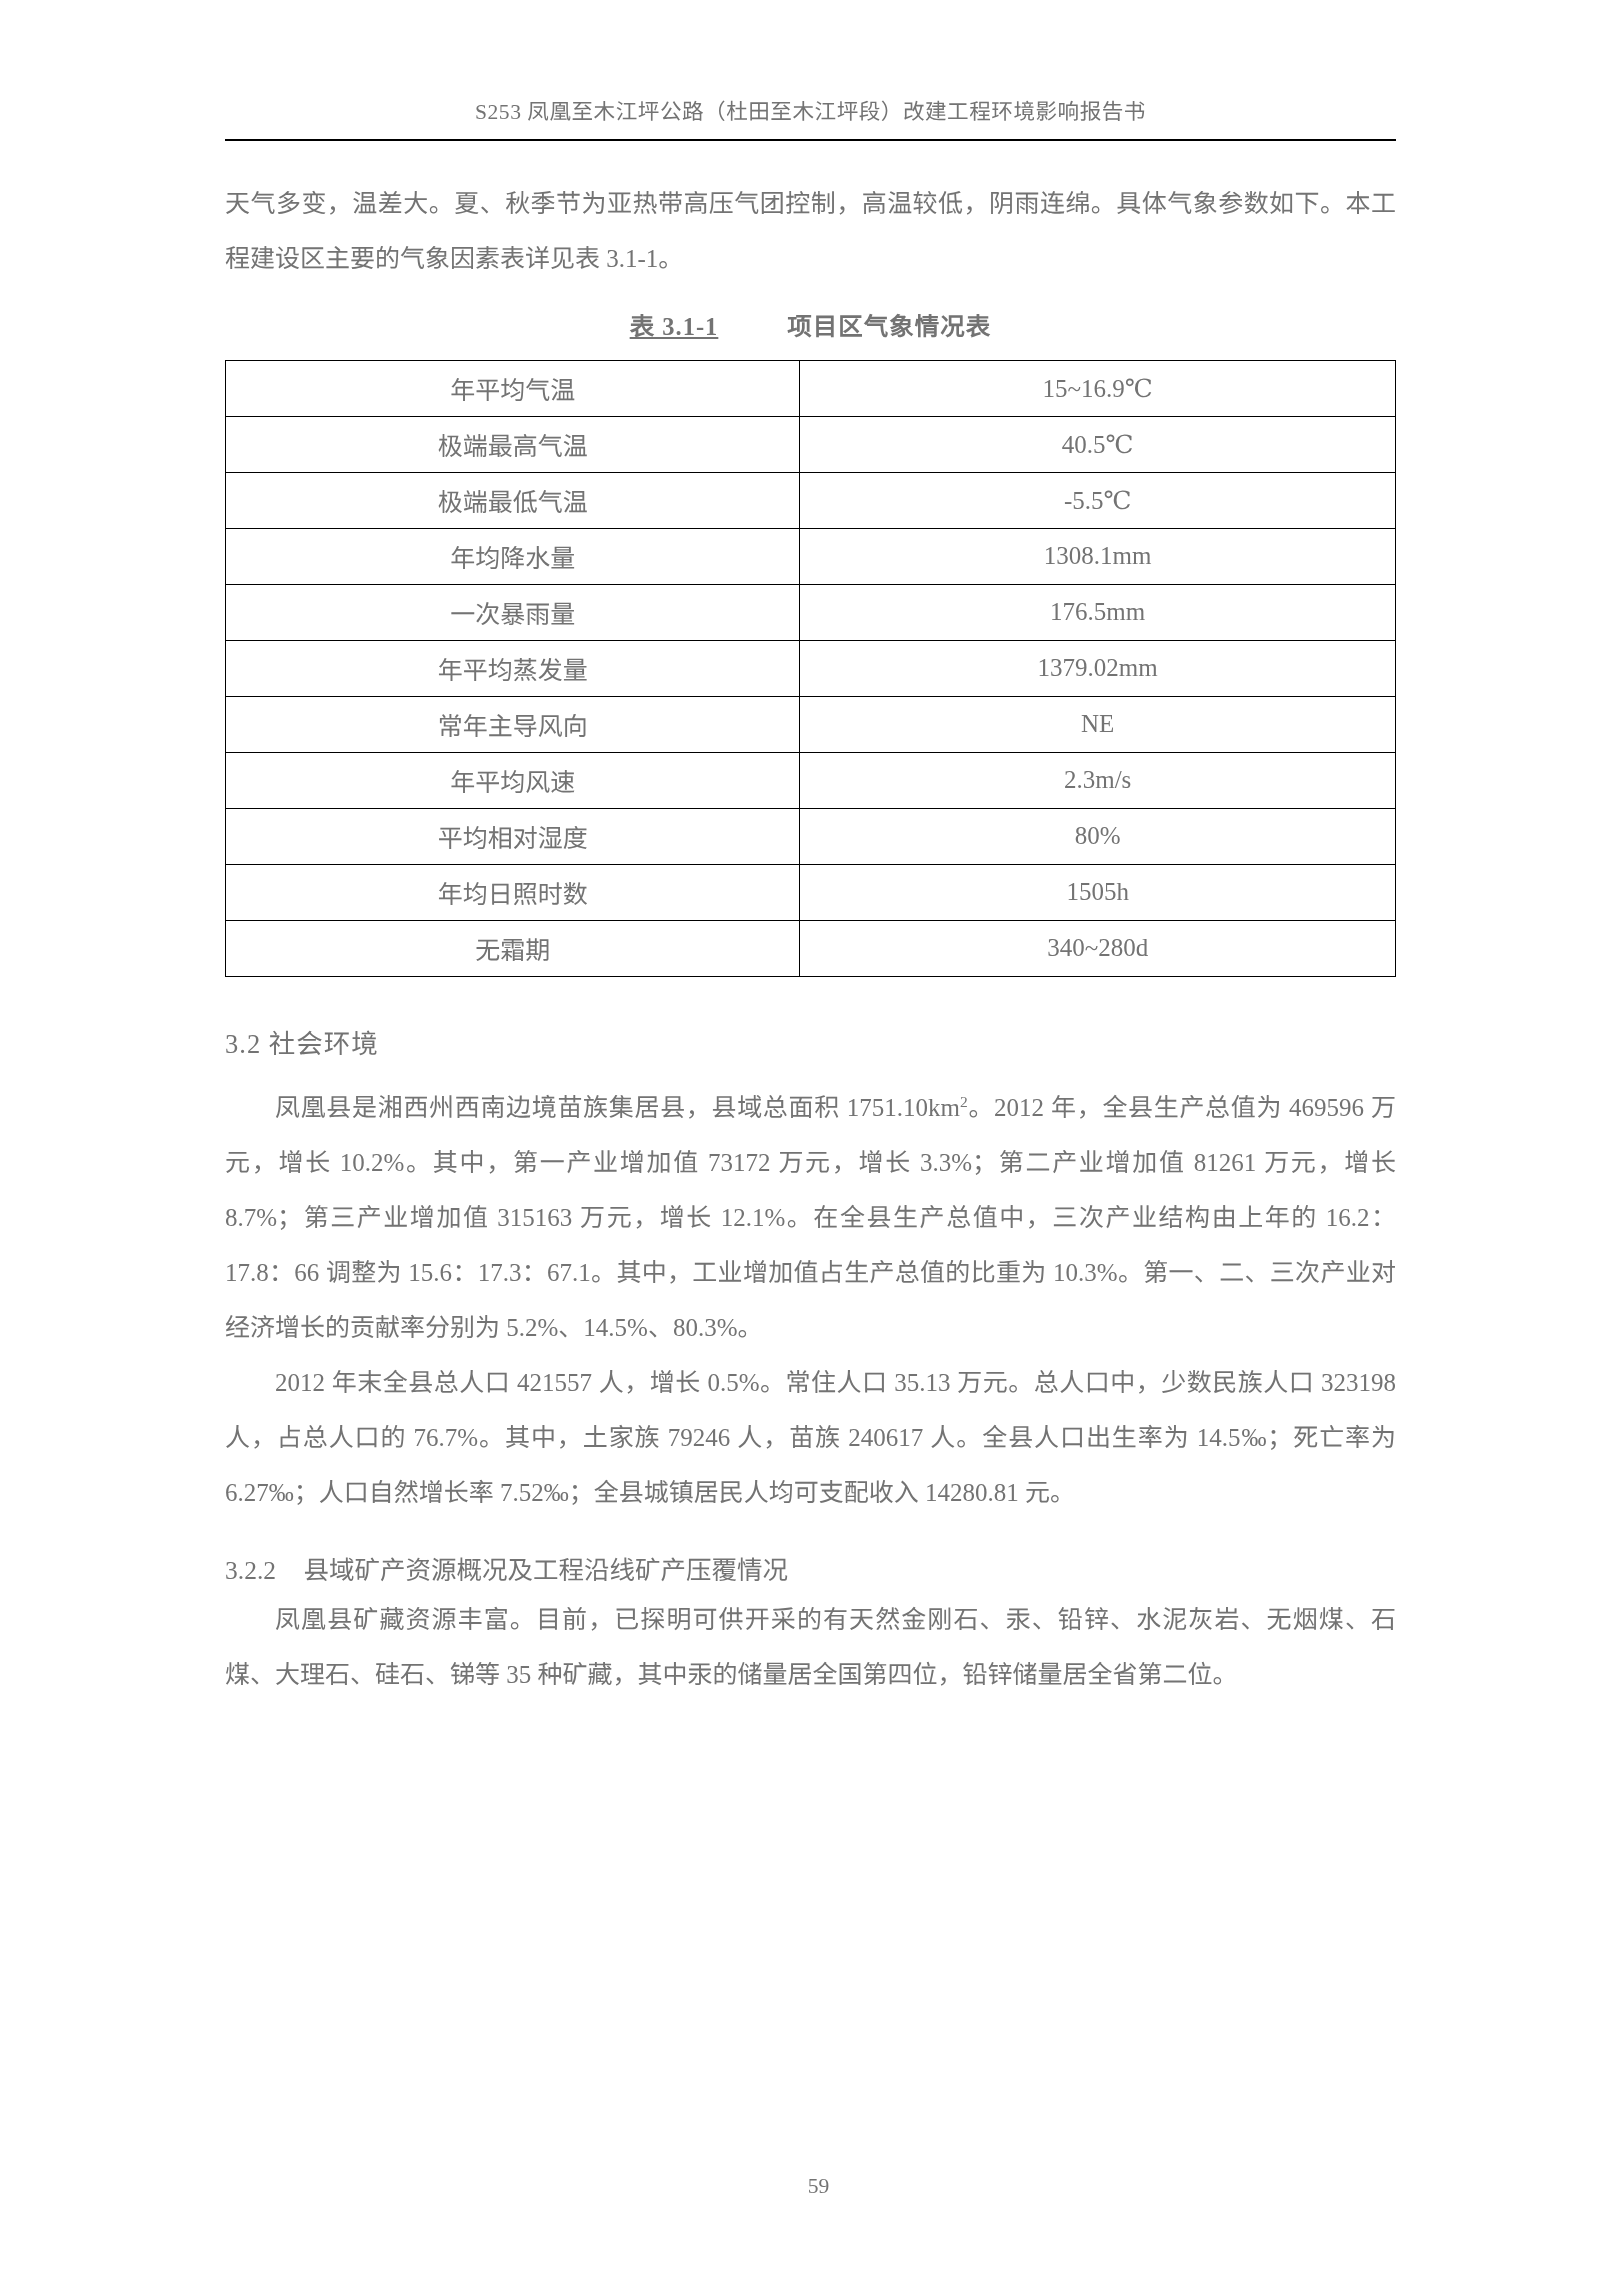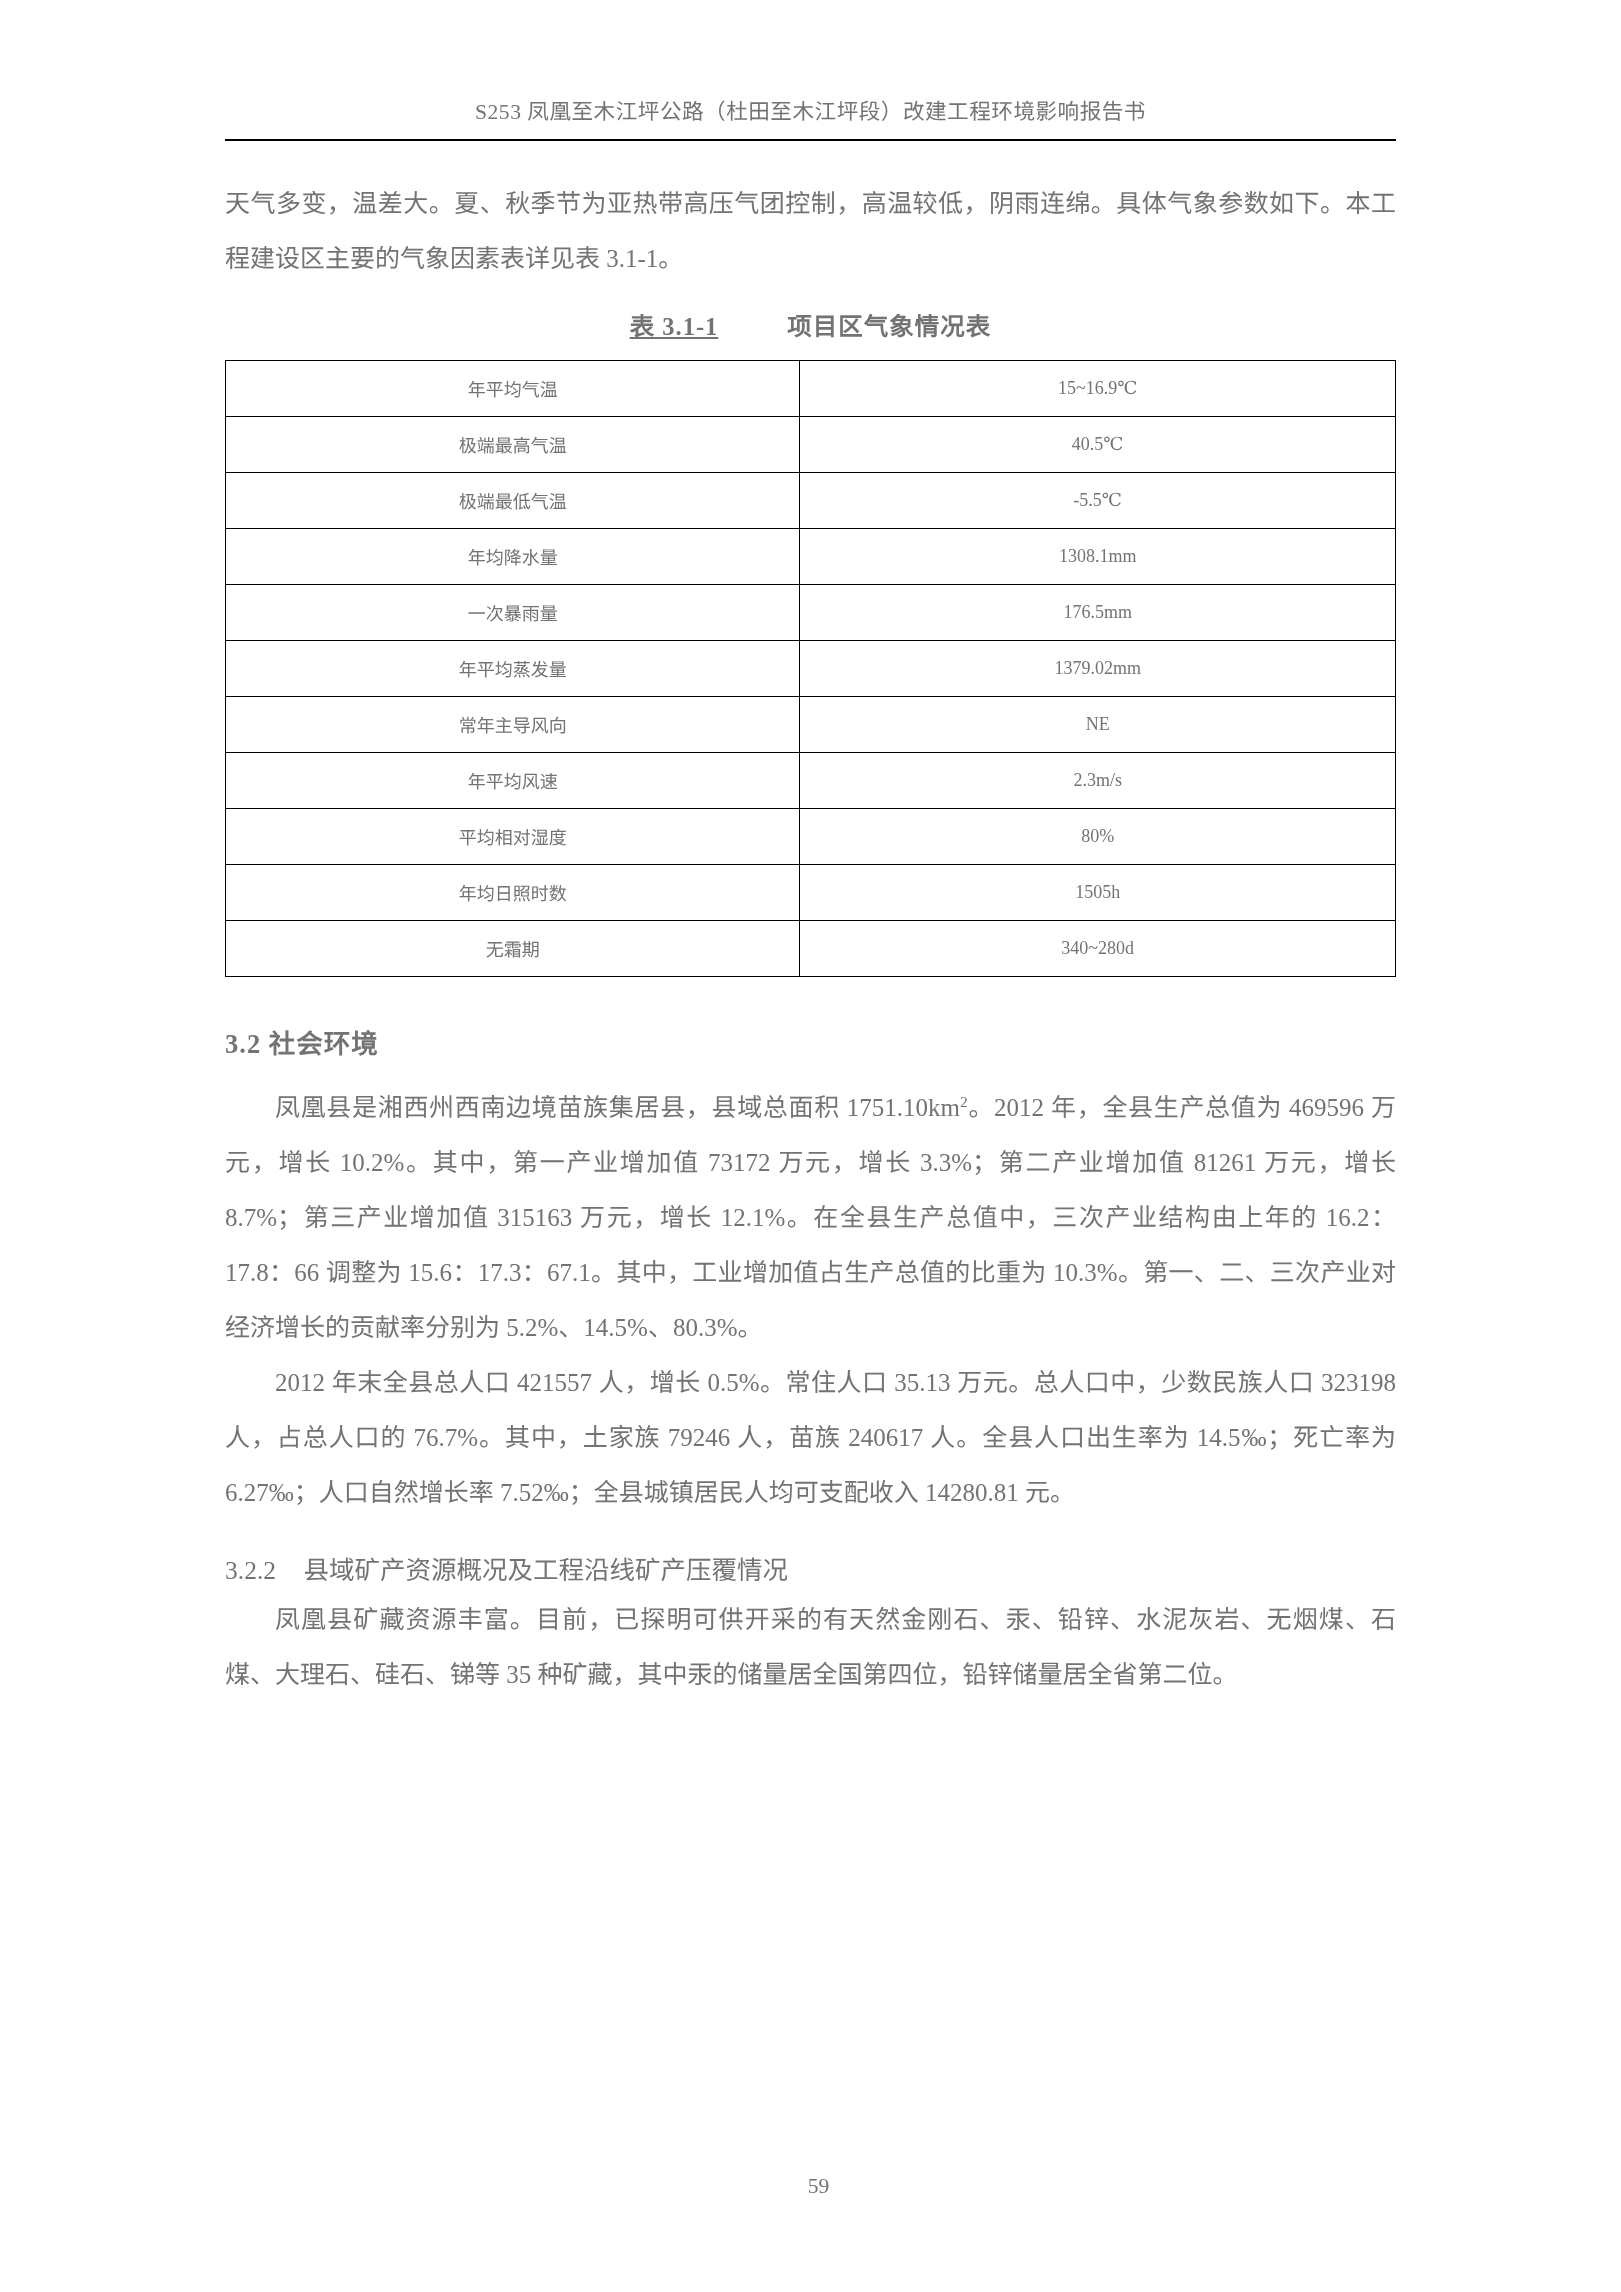--- a/index.html
+++ b/index.html
@@ -56,36 +56,36 @@
     text-decoration: underline;
   }
   .table-caption .cap-gap {
     display: inline-block;
     width: 69px;
   }
   table.weather {
     width: 100%;
     border-collapse: collapse;
     table-layout: fixed;
-    font-size: 18px;
+    font-size: 25px;
     border-radius: 13px;
   }
   table.weather td {
     border: 1.5px solid #000;
     height: 51px;
     text-align: center;
     vertical-align: middle;
     padding: 2px 0;
   }
   table.weather td.label {
     width: 49%;
   }
   h2.sec {
     font-size: 26.5px;
-    font-weight: bold;
+    font-weight: normal;
     margin: 45px 0 19.6px 0;
     letter-spacing: 1px;
   }
   h3.subsec {
     font-size: 25.5px;
     font-weight: normal;
     margin: 29px 0 5.9px 0;
   }
   h3.subsec .num {
     display: inline-block;

